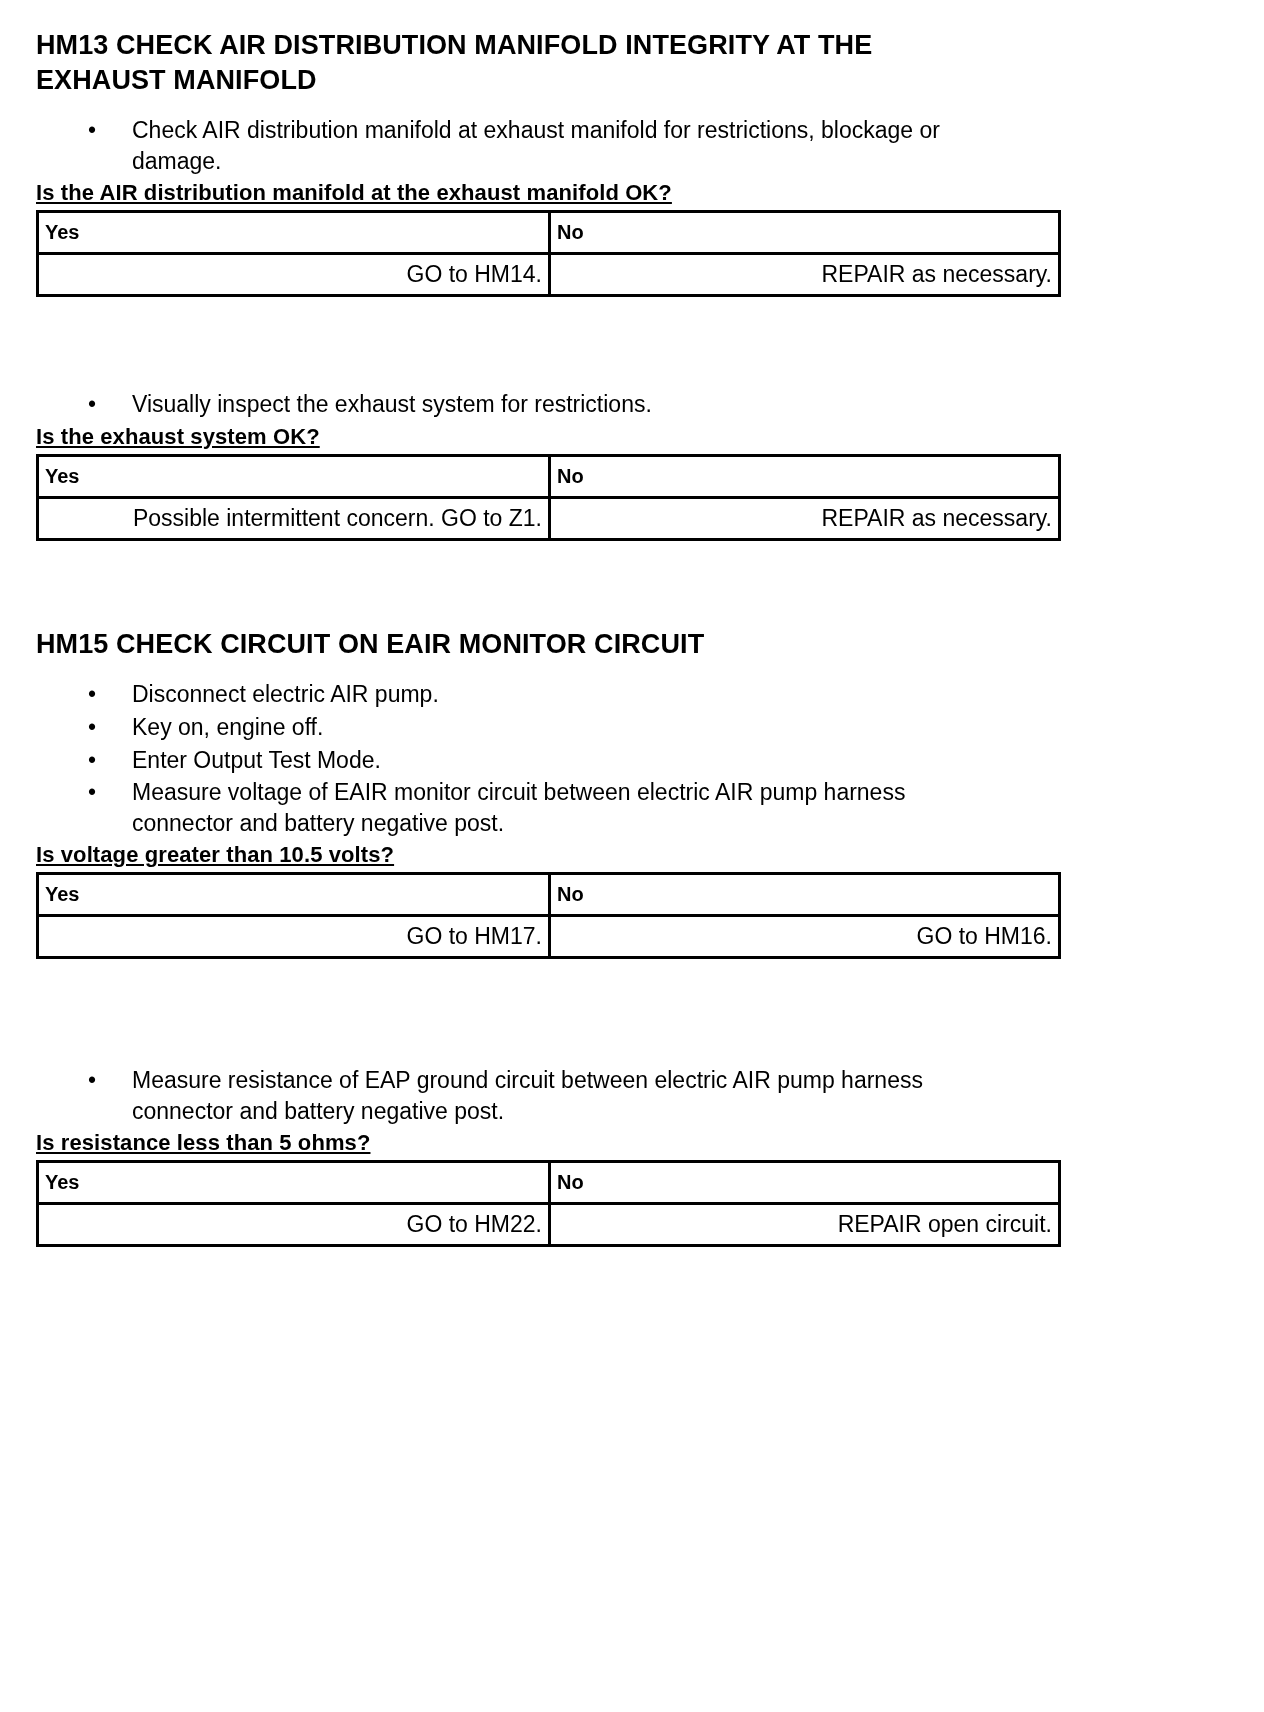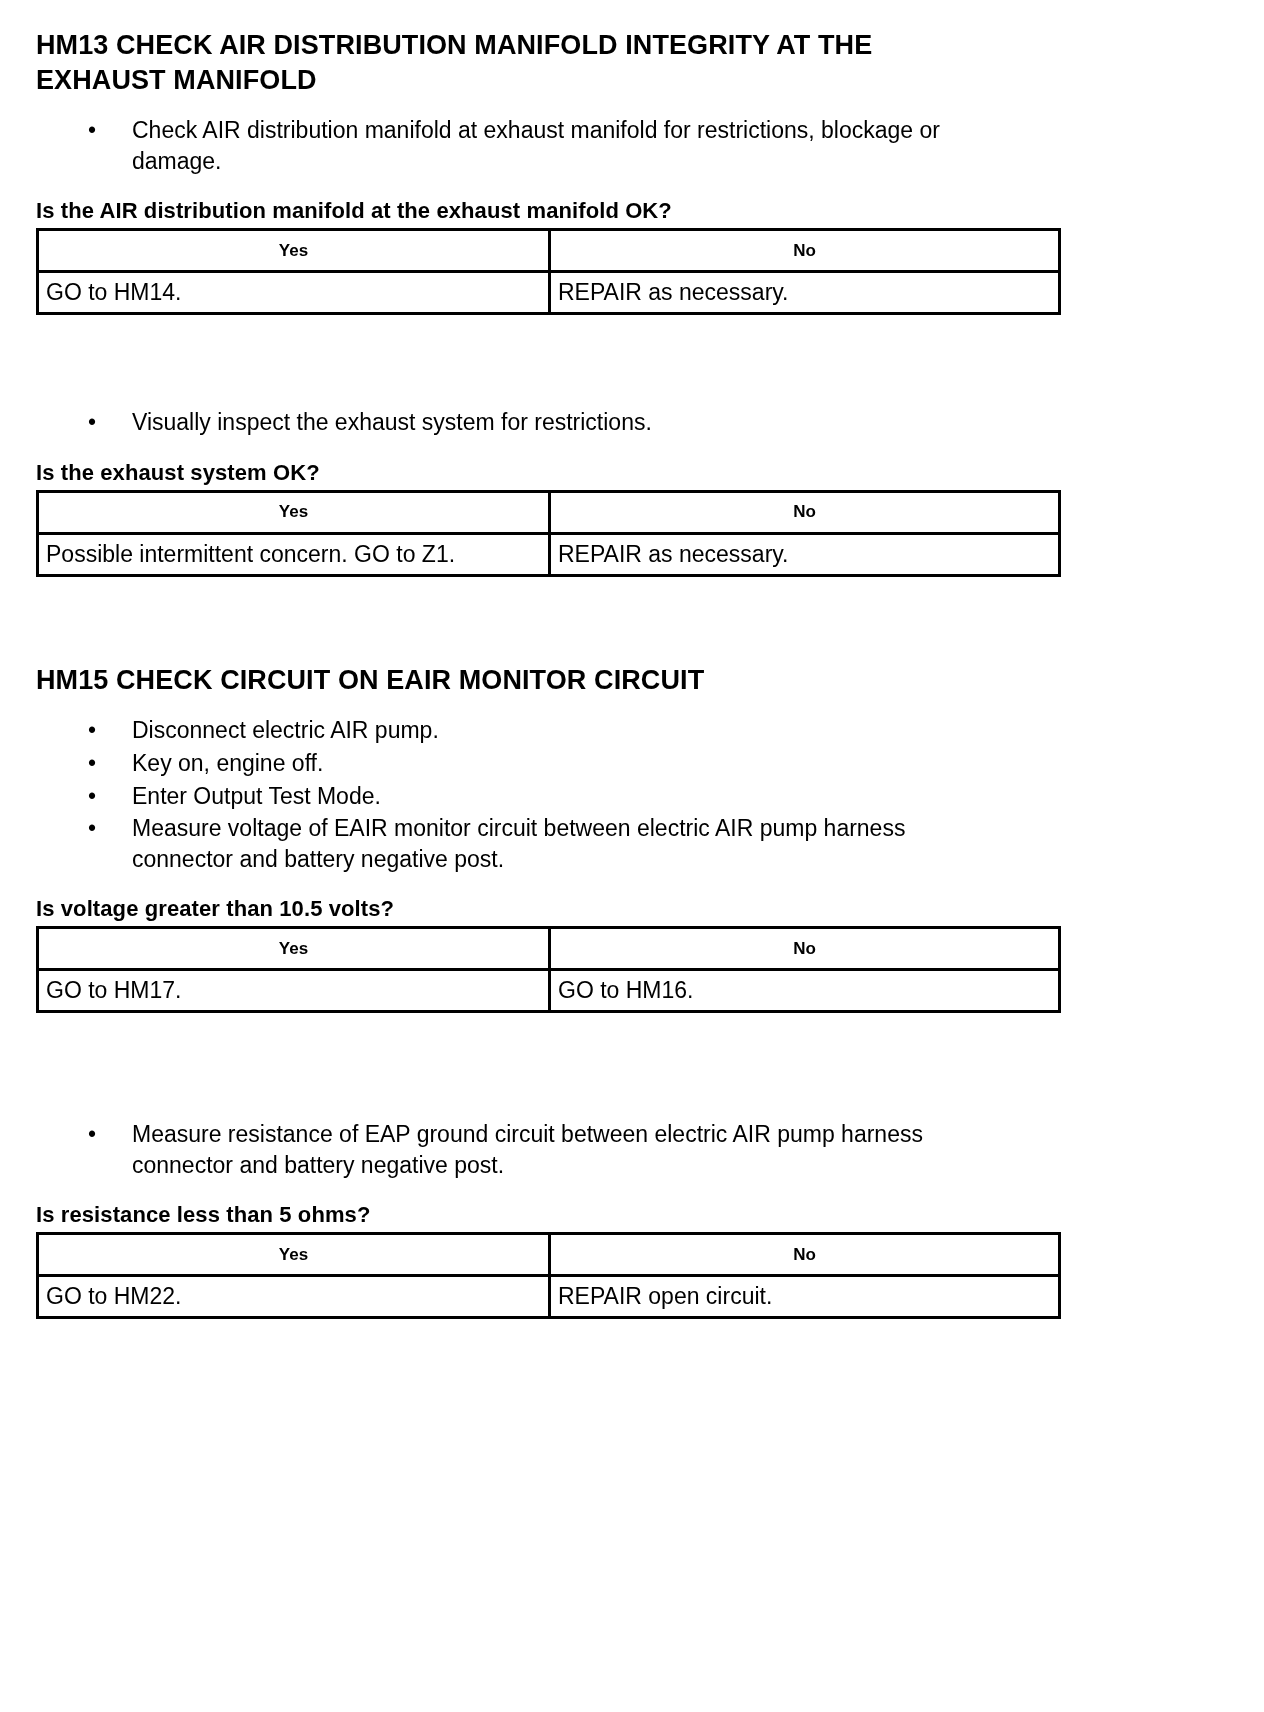--- a/index.html
+++ b/index.html
@@ -46,44 +46,45 @@
   .bullet .dot {
     position: absolute;
     left: 52px;
     top: 0px;
     font-size: 23px;
     line-height: 1.33;
   }
   .question {
     font-size: 22px;
     font-weight: bold;
-    margin: 22px 0 4px 0;
+    margin: 4px 0 4px 0;
     letter-spacing: 0.1px;
+    text-decoration: underline;
   }
   table.yn {
     border-collapse: collapse;
     width: 1022px;
     table-layout: fixed;
     margin: 0;
   }
   table.yn td {
     border: 3px solid #000000;
     height: 42px;
     font-size: 23px;
     padding: 2px 6px;
     vertical-align: middle;
     box-sizing: border-box;
   }
   table.yn td.hdr {
-    text-align: center;
+    text-align: left;
     font-weight: bold;
-    font-size: 17px;
+    font-size: 20px;
   }
   table.yn td.cell {
-    text-align: left;
+    text-align: right;
     padding-left: 7px;
   }
   table.yn col.c1 { width: 512px; }
   table.yn col.c2 { width: 510px; }
 
   .gap-s { height: 74px; }
   .gap-m { height: 86px; }
   .gap-l { height: 88px; }
 </style>
 </head>

